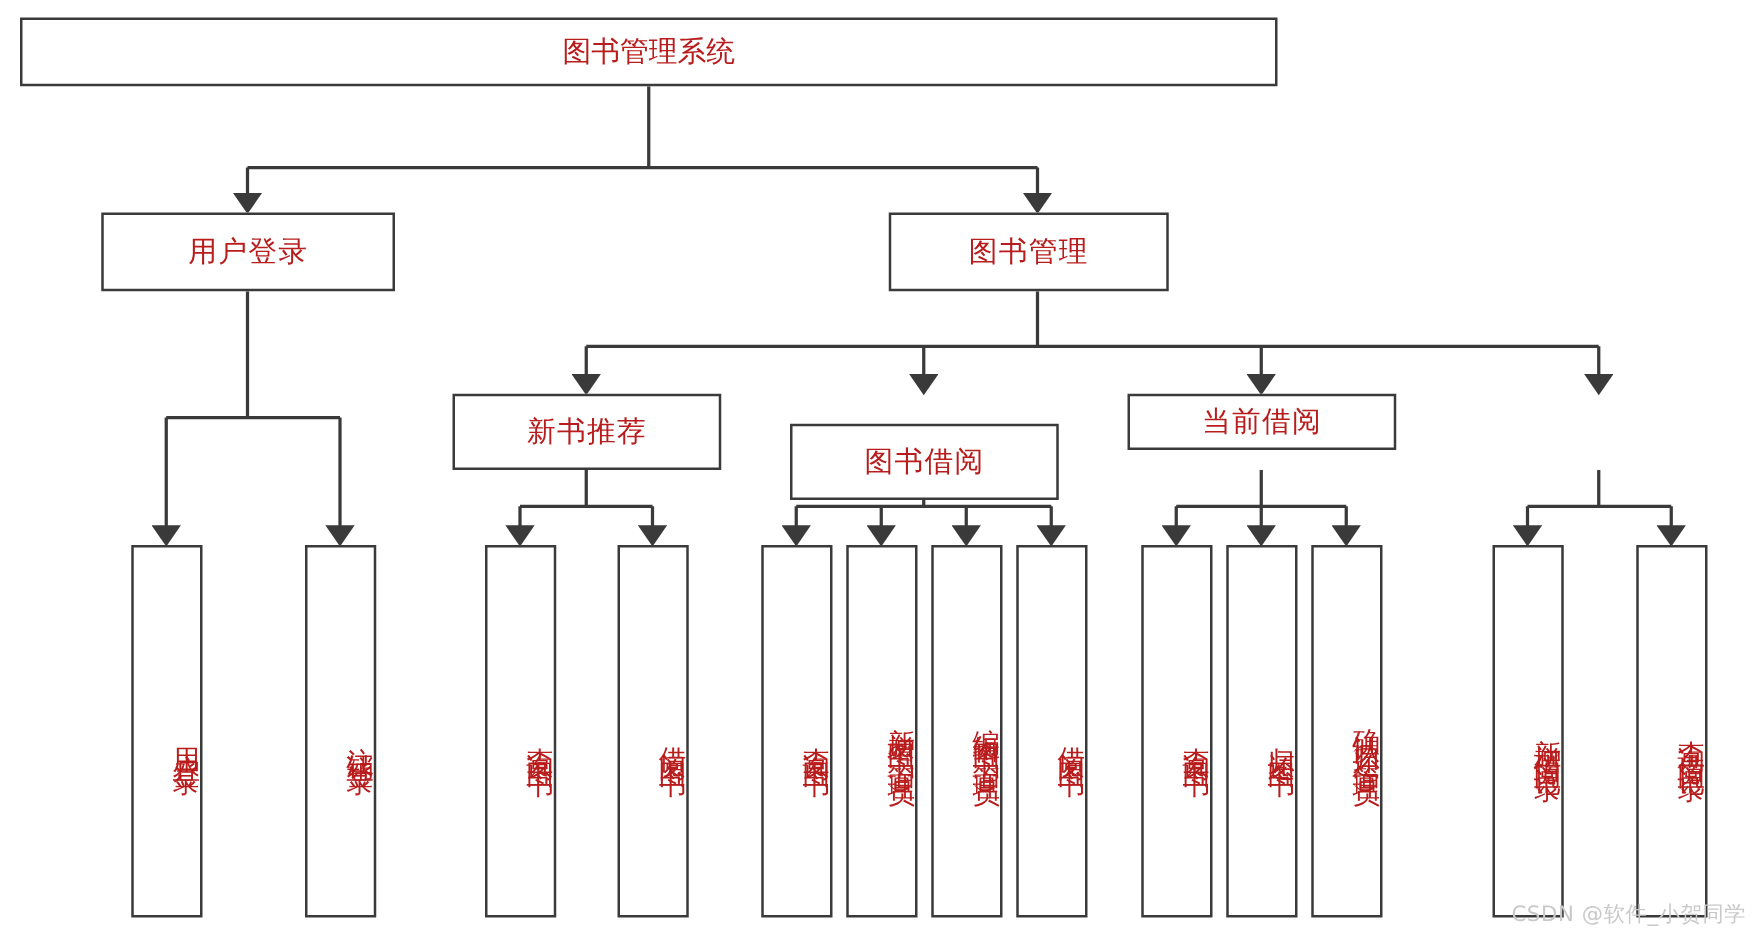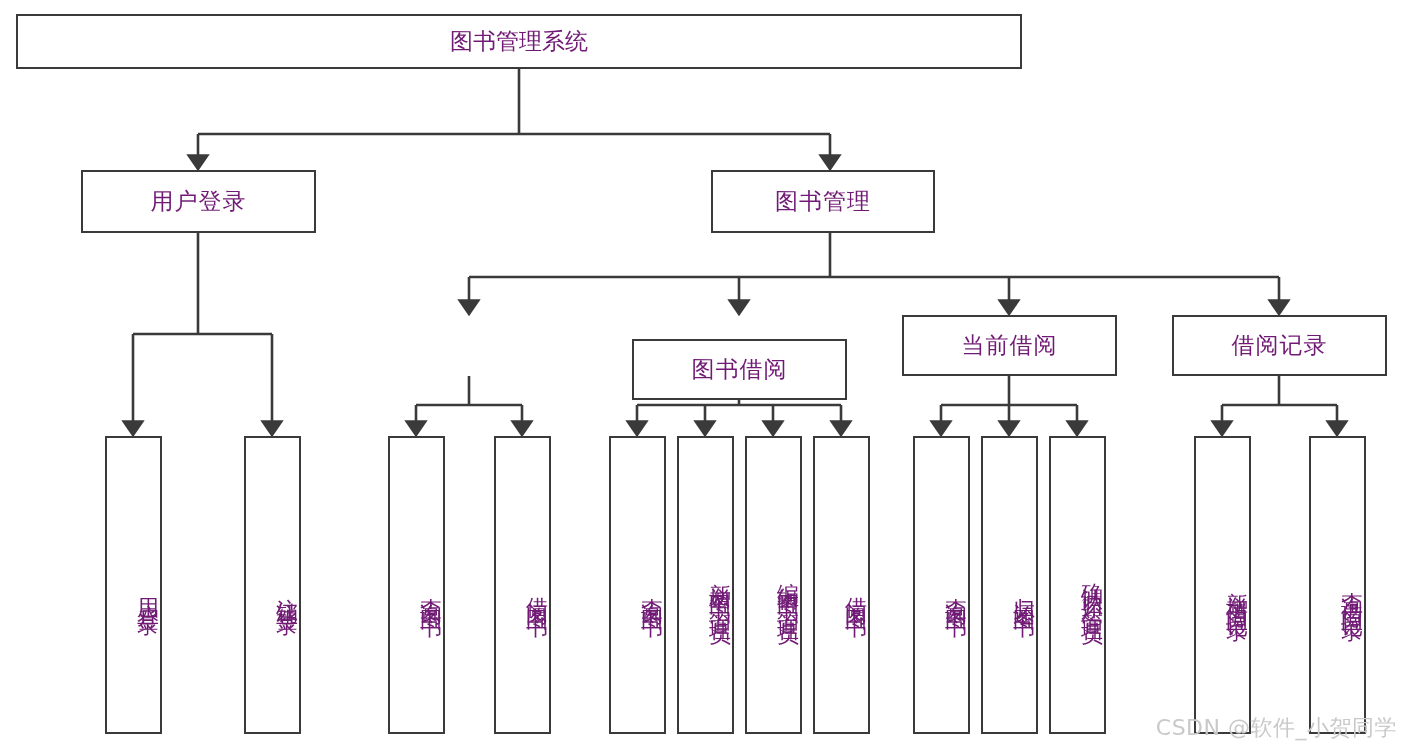--- a/index.html
+++ b/index.html
@@ -2,27 +2,27 @@
 <html><head>
 <meta charset="utf-8">
 <style>
   html,body{margin:0;padding:0;background:#ffffff;}
   body{width:1405px;height:747px;overflow:hidden;
        font-family:"DejaVu Sans","Liberation Sans",sans-serif;}
   #stage{position:relative;width:1405px;height:747px;background:#fff;}
   svg#wires{position:absolute;left:0;top:0;width:1405px;height:747px;}
   .node{position:absolute;box-sizing:border-box;background:#ffffff;
         border:2.5px solid #3a3a3a;display:flex;align-items:center;
-        justify-content:center;color:#701a75;}
+        justify-content:center;color:#b91c1c;}
   .node.h{font-size:23px;letter-spacing:1px;}
   .node.root{font-size:23px;}
   .node.v{writing-mode:vertical-rl;text-orientation:upright;
           font-size:22px;letter-spacing:6px;line-height:1.05;
           padding-top:14px;align-items:flex-start;justify-content:center;}
-  .wm{position:absolute;right:8px;bottom:4px;color:#c9c9c9;font-size:22px;
+  .wm{position:absolute;right:8px;bottom:4px;color:#c9c9c9;font-size:17px;
       letter-spacing:0.5px;white-space:nowrap;}
 </style>
 </head>
 <body>
 
 <div id="stage">
 
   <svg id="wires" viewBox="0 0 1405 747" xmlns="http://www.w3.org/2000/svg">
     <defs>
       <marker id="ar" markerWidth="9" markerHeight="9" refX="2.2" refY="4.5" orient="auto" markerUnits="strokeWidth">
@@ -71,23 +71,23 @@
       <path d="M1222,405 L1222,426" marker-end="url(#ar)"></path>
       <path d="M1337,405 L1337,426" marker-end="url(#ar)"></path>
     </g>
   </svg>
 
   <div class="node root" style="left:16px;top:14px;width:1006px;height:55px;">图书管理系统</div>
 
   <div class="node h" style="left:81px;top:170px;width:235px;height:63px;">用户登录</div>
   <div class="node h" style="left:711px;top:170px;width:224px;height:63px;">图书管理</div>
 
+  <div class="node h" style="left:362px;top:315px;width:215px;height:61px;">新书推荐</div>
   <div class="node h" style="left:632px;top:315px;width:215px;height:61px;margin-top:24px;">图书借阅</div>
-  <div class="node h" style="left:902px;top:315px;width:215px;height:61px;">当前借阅</div>
-  <div class="node h" style="left:1172px;top:315px;width:215px;height:61px;">借阅记录</div>
+  <div class="node h" style="left:902px;top:315px;width:215px;height:45px;">当前借阅</div>
 
   <div class="node v" style="left:105px;top:436px;width:57px;height:298px;">用户登录</div>
   <div class="node v" style="left:244px;top:436px;width:57px;height:298px;">注销登录</div>
 
   <div class="node v" style="left:388px;top:436px;width:57px;height:298px;">查询图书</div>
   <div class="node v" style="left:494px;top:436px;width:57px;height:298px;">借阅图书</div>
 
   <div class="node v" style="left:609px;top:436px;width:57px;height:298px;">查询图书</div>
   <div class="node v" style="left:677px;top:436px;width:57px;height:298px;">新增图书（管理员）</div>
   <div class="node v" style="left:745px;top:436px;width:57px;height:298px;">编辑图书（管理员）</div>

